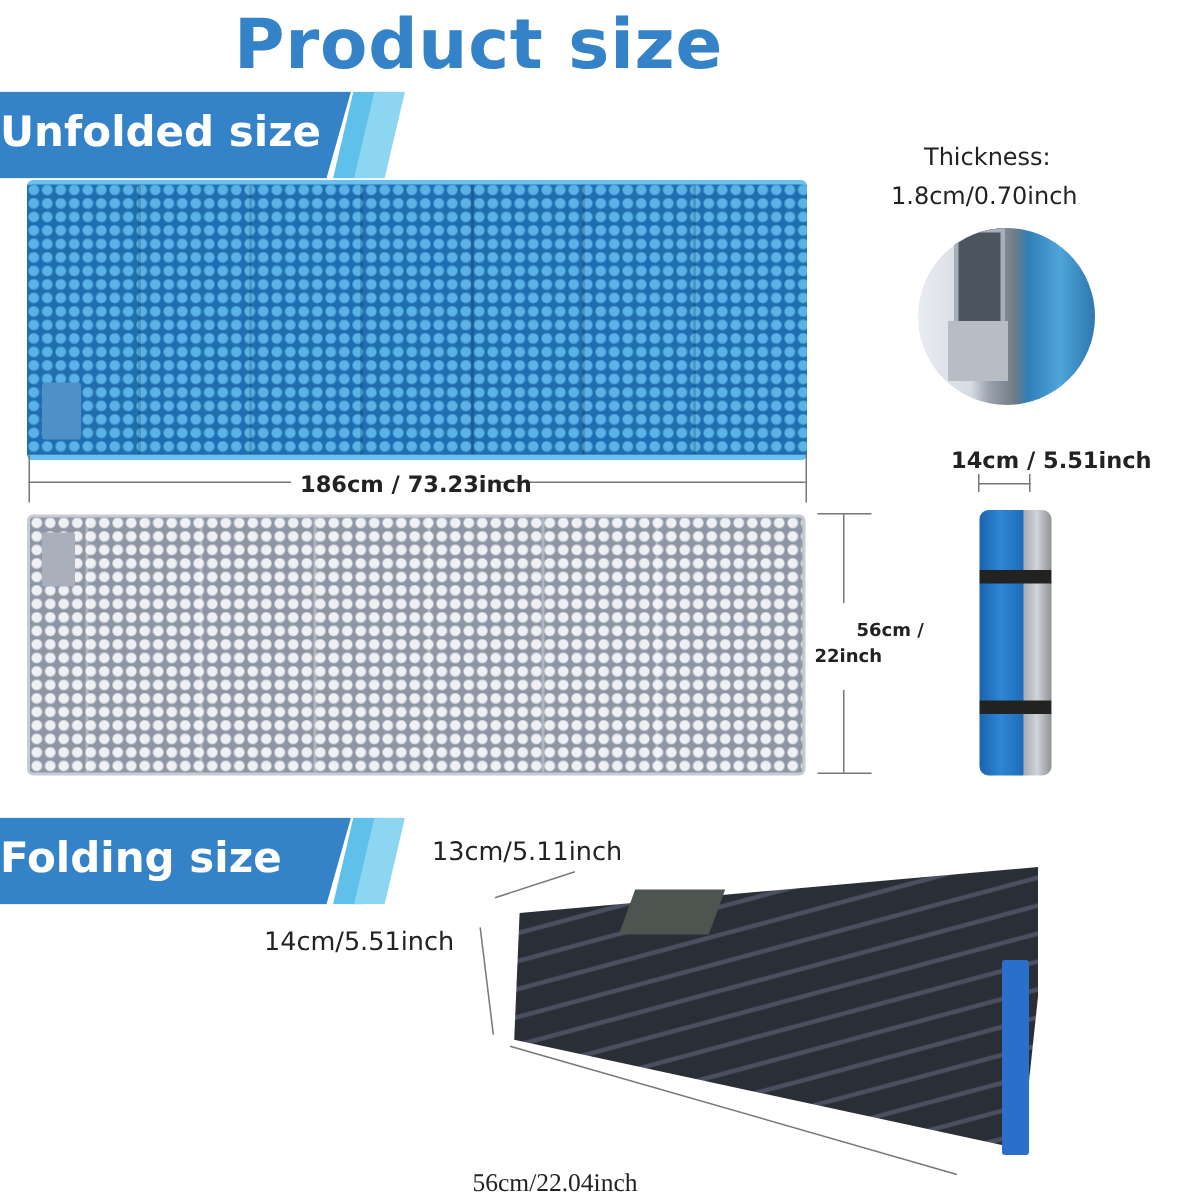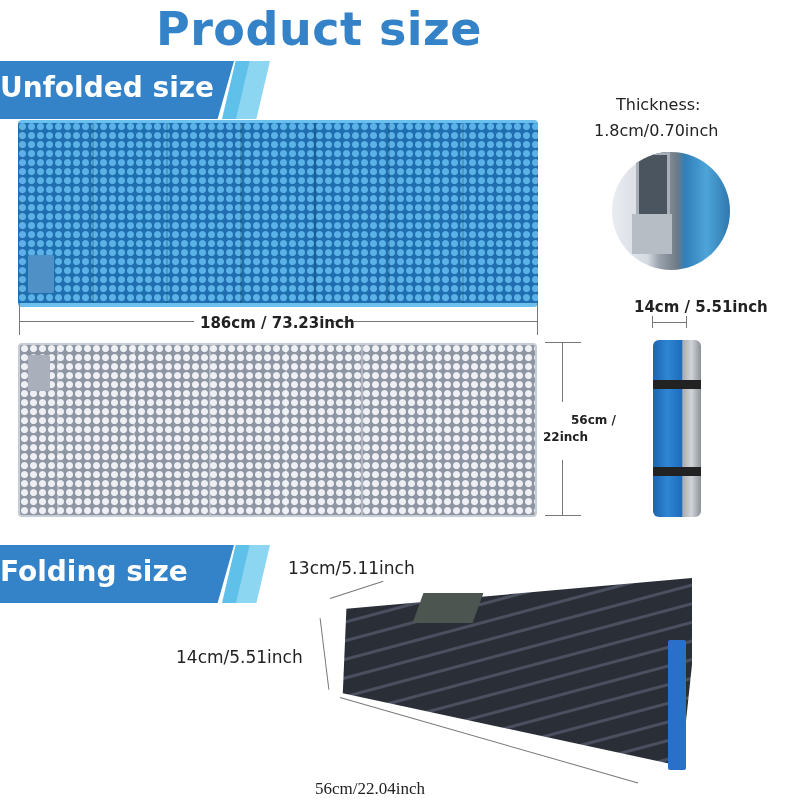--- a/index.html
+++ b/index.html
@@ -146,14 +146,14 @@
 
 <div class="abs folded" style="left:332px; top:578px; width:360px; height:192px;"></div>
 <div class="abs" style="left:418px; top:593px; width:60px; height:30px; background:#4d5550; transform:skewX(-20deg);"></div>
 <div class="abs" style="left:668px; top:640px; width:18px; height:130px; background:#2a6fc9; border-radius:2px;"></div>
 
 <div class="abs dimline" style="left:330px; top:598px; width:56px; height:1px; transform:rotate(-18deg); transform-origin:left;"></div>
 <div class="abs dimline" style="left:324px; top:618px; width:1px; height:72px; transform:rotate(-7deg);"></div>
 <div class="abs dimline" style="left:340px; top:697px; width:310px; height:1px; transform:rotate(16deg); transform-origin:left;"></div>
 
 <div class="abs plain-text" style="left:288px; top:558px;">13cm/5.11inch</div>
-<div class="abs plain-text" style="left:176px; top:647px;text-align:right;">14cm/5.51inch</div>
+<div class="abs plain-text" style="left:176px; top:618px;text-align:right;">14cm/5.51inch</div>
 <div class="abs plain-text" style="left:315px; top:779px;font-family:Liberation Serif, serif;">56cm/22.04inch</div>
 
 </body></html>

